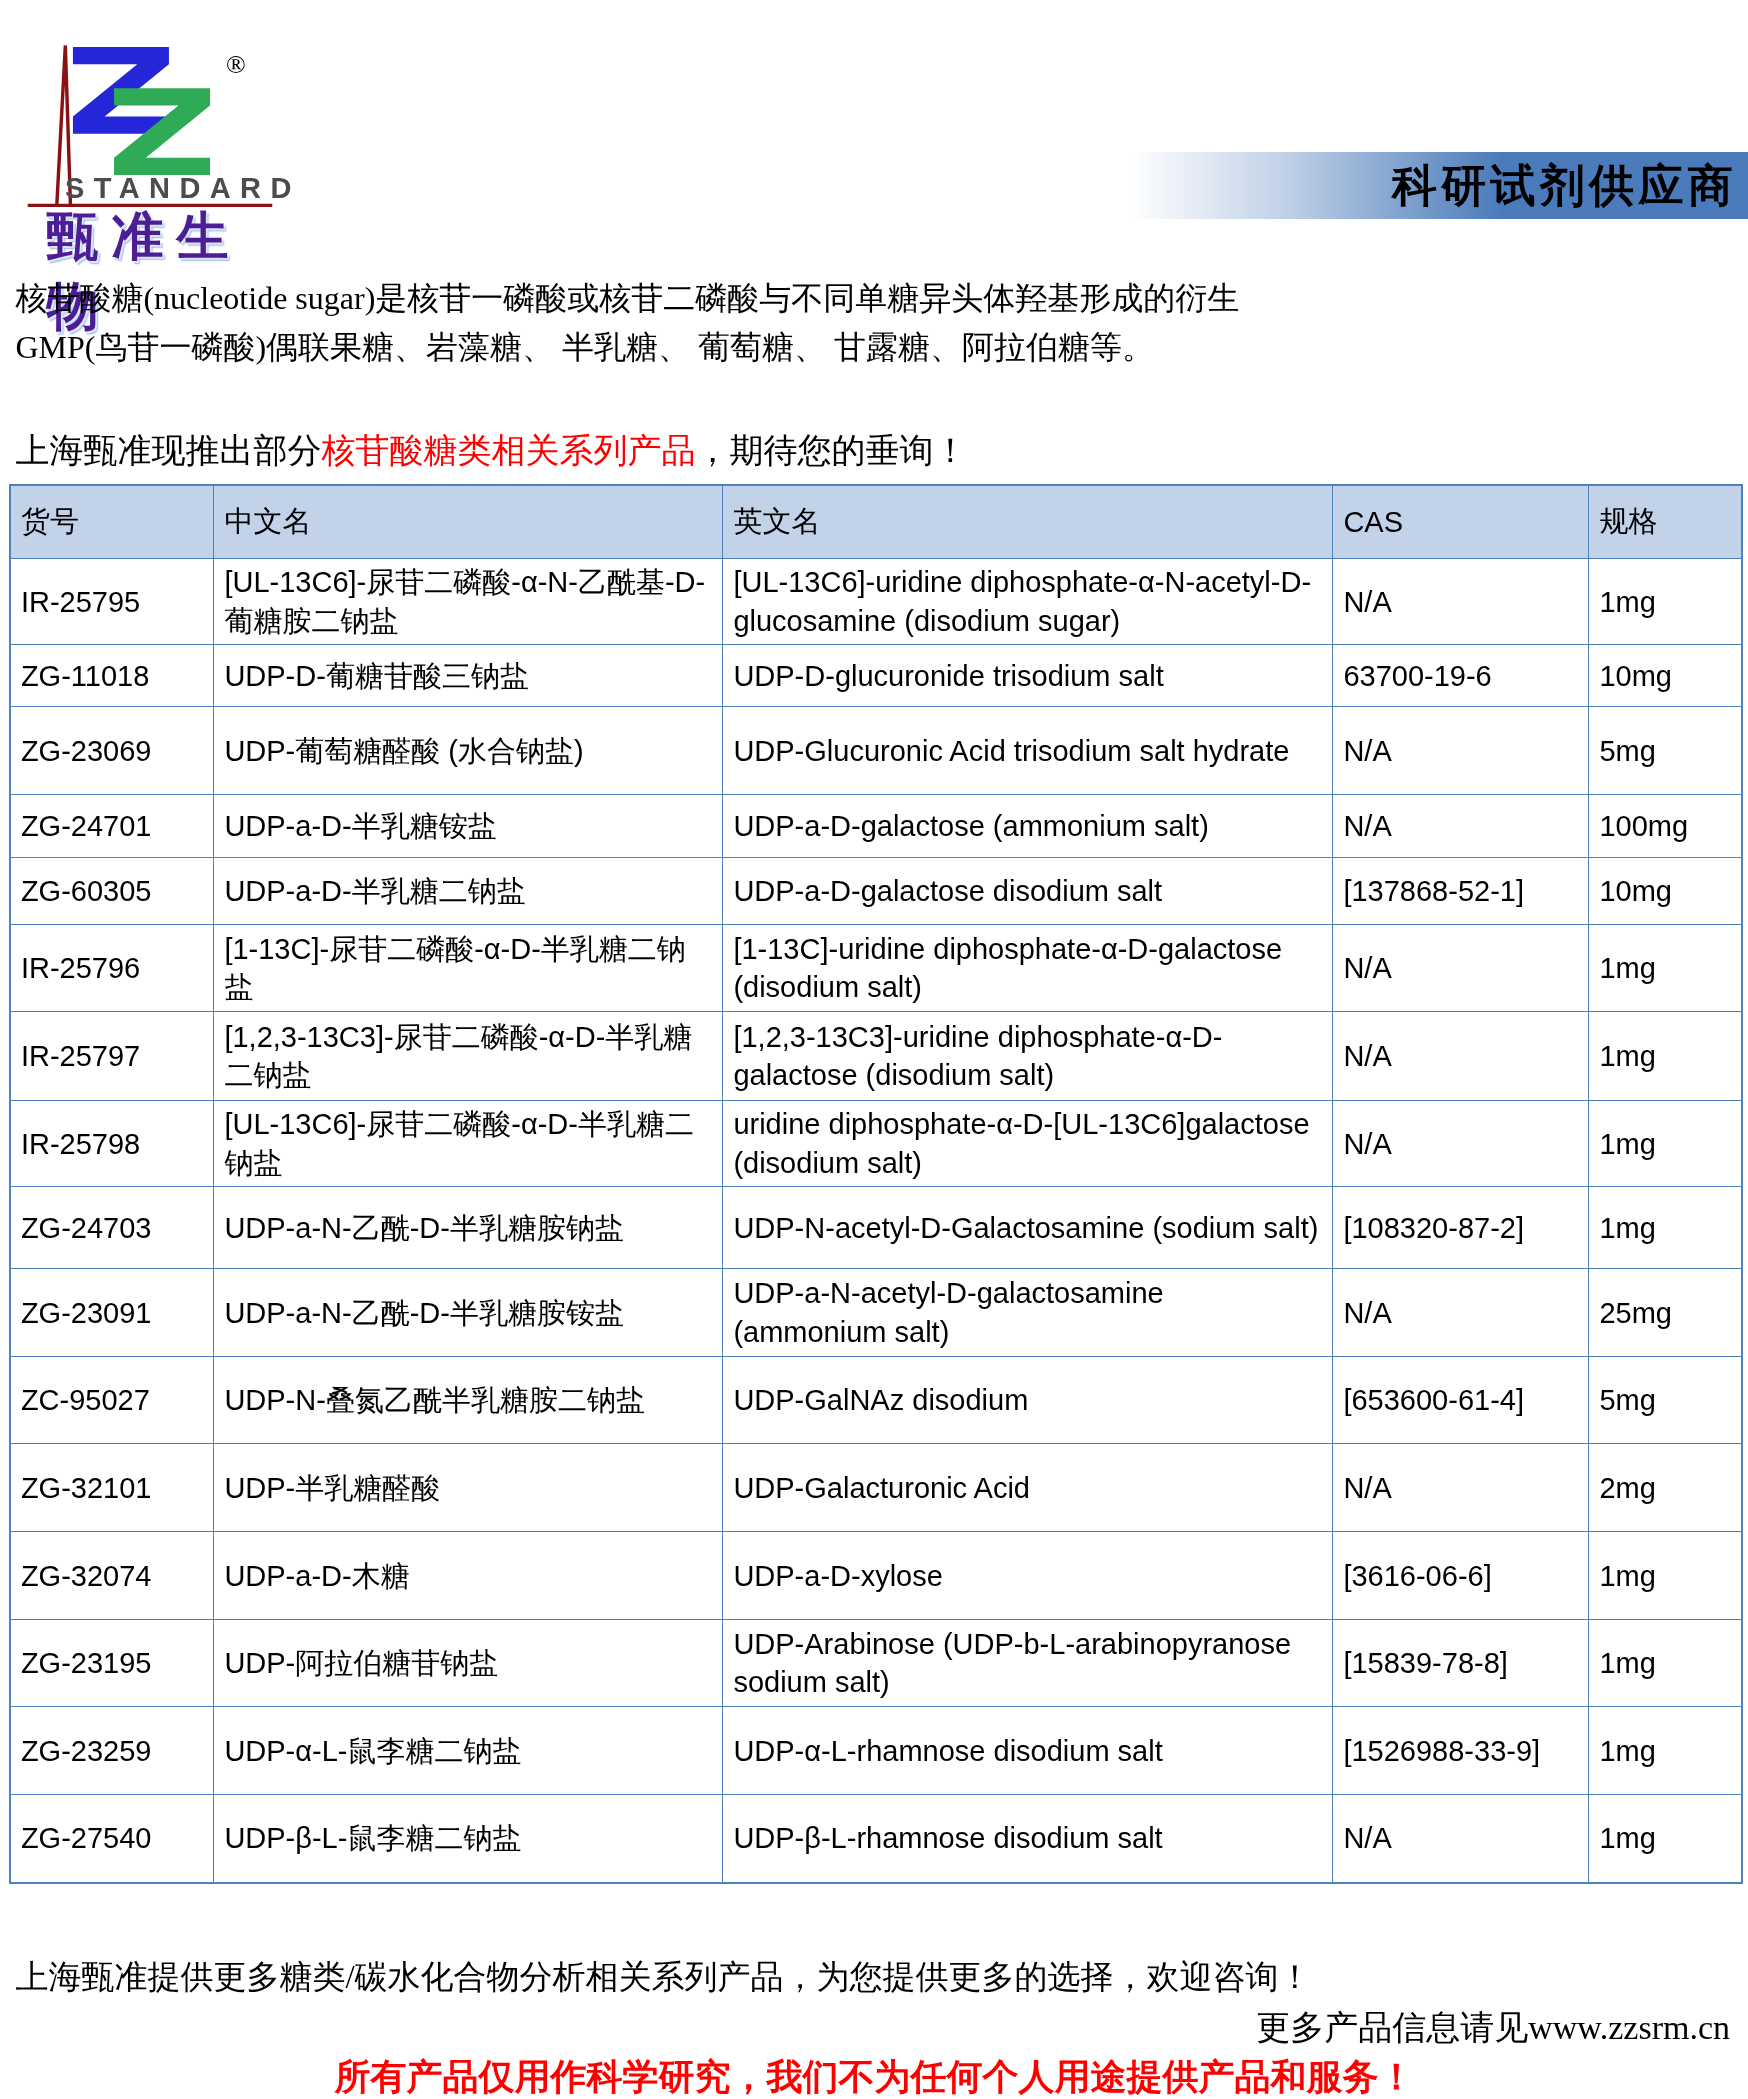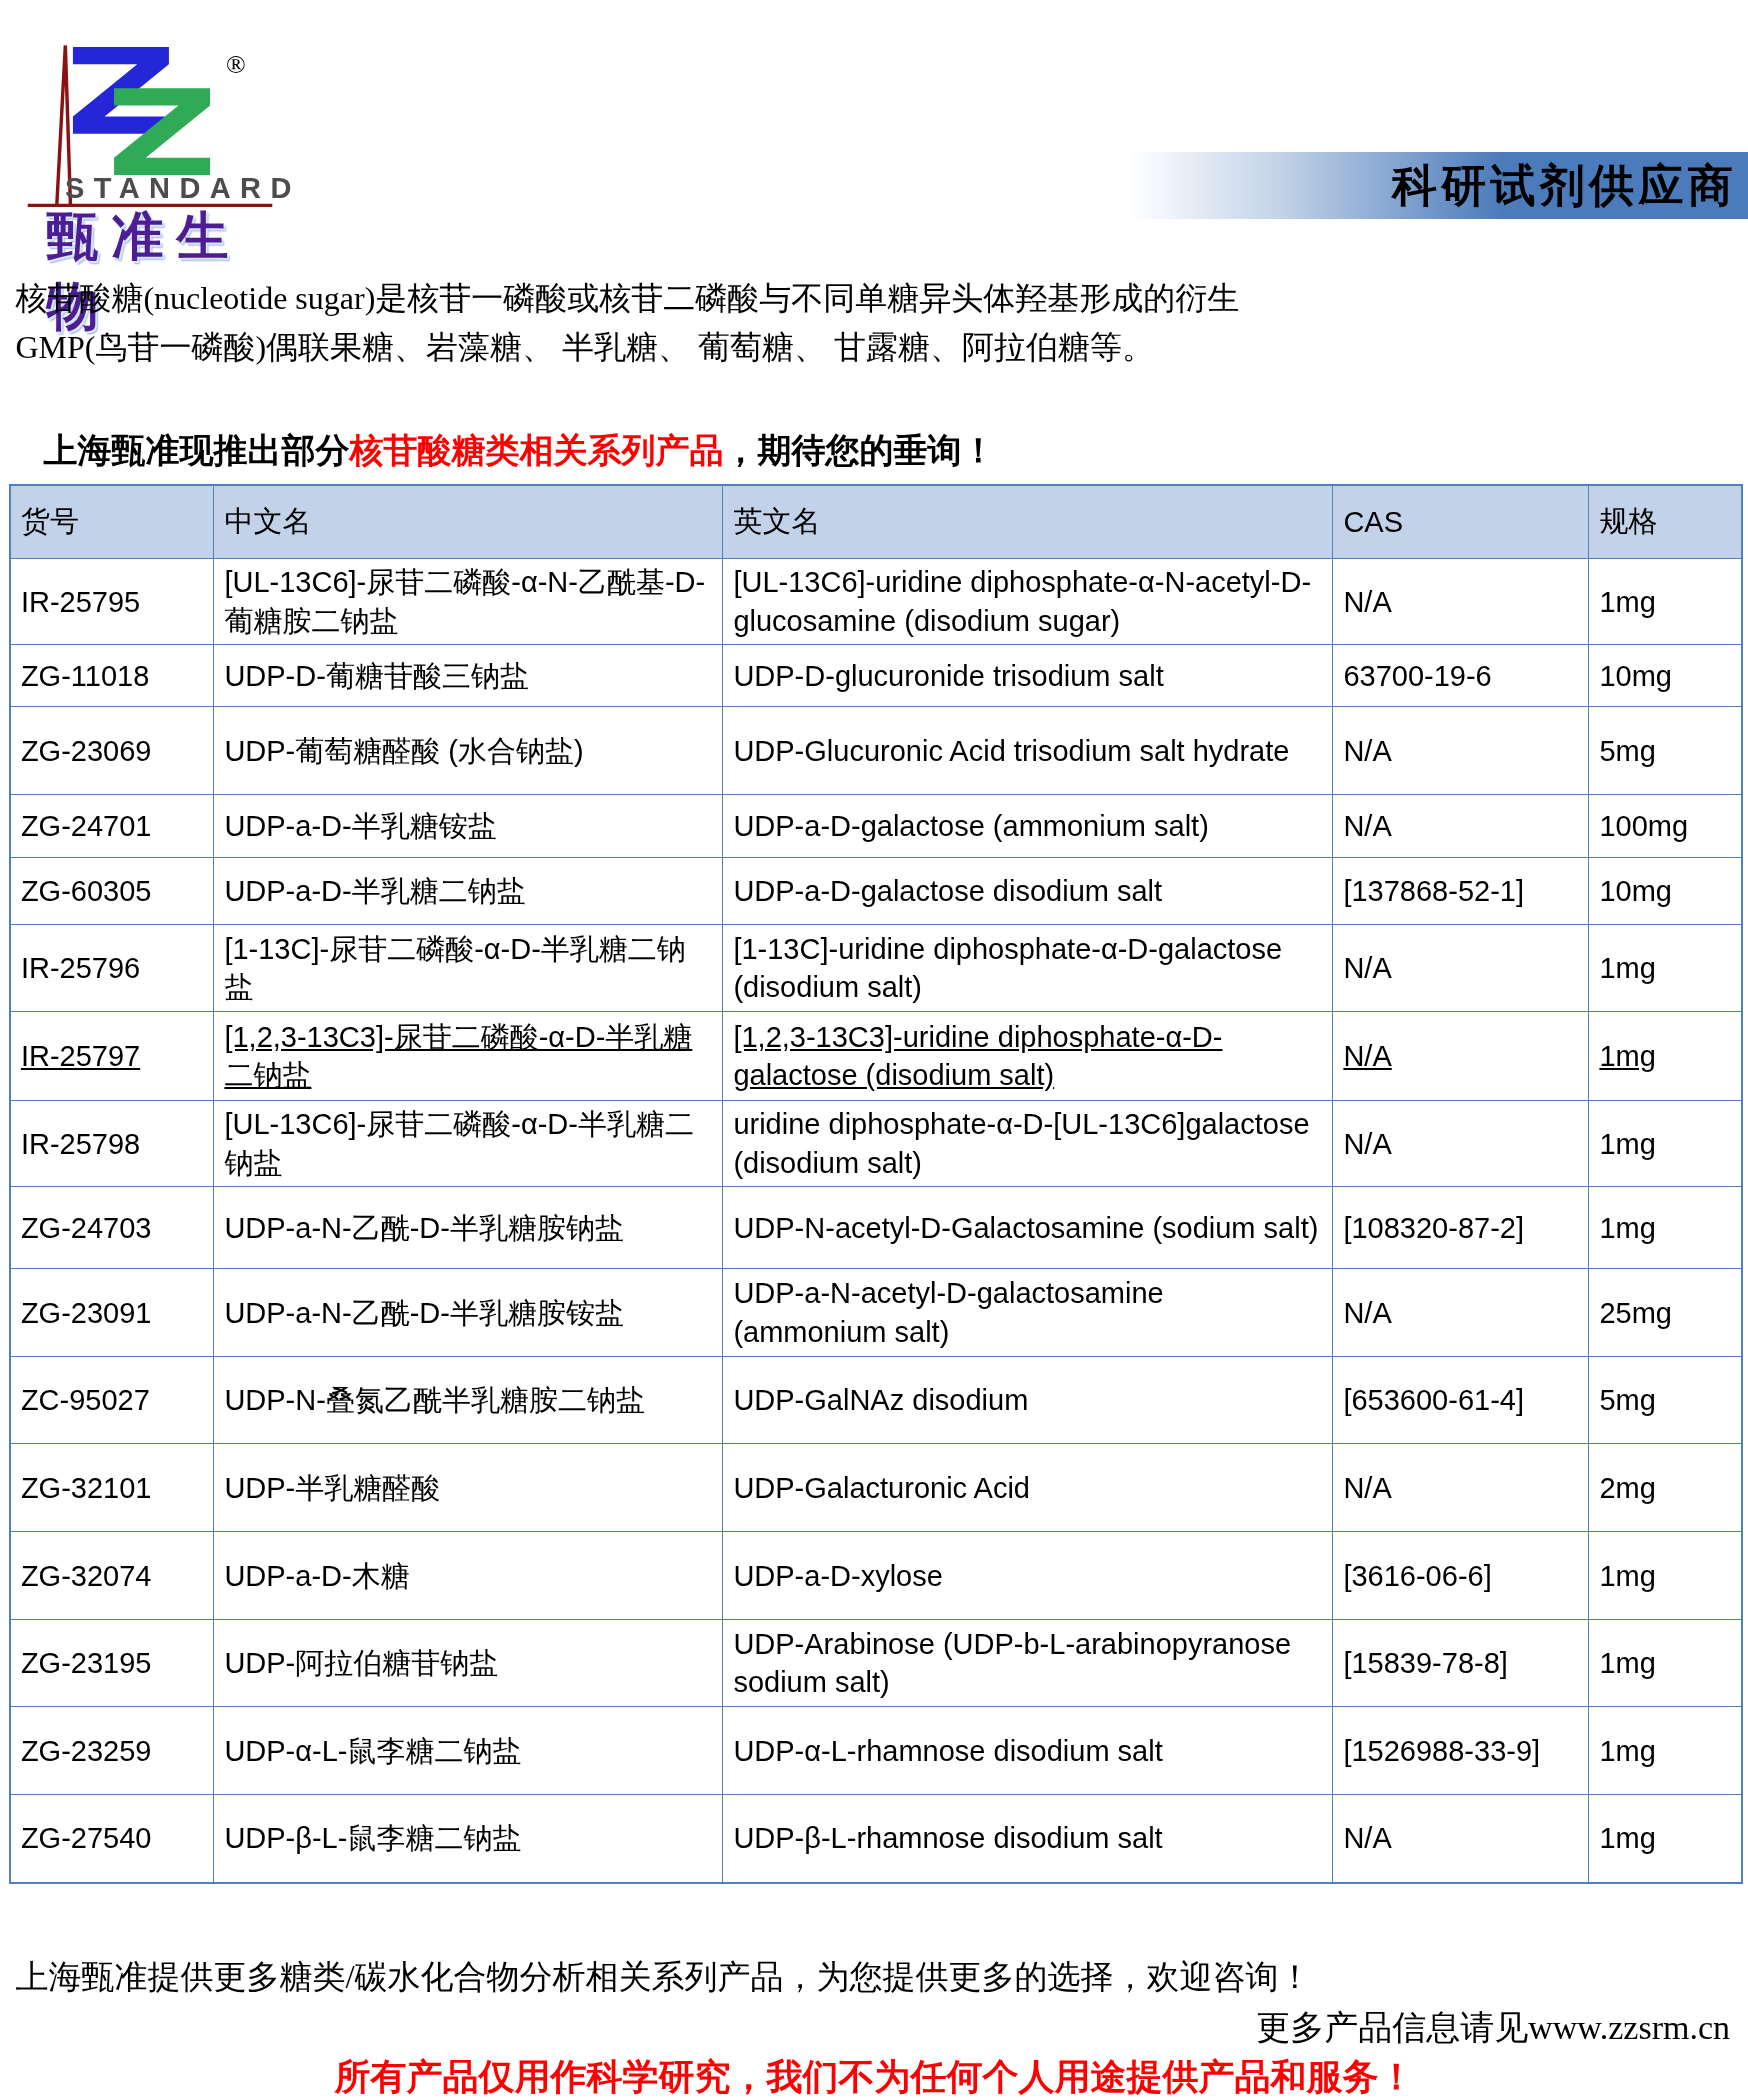--- a/index.html
+++ b/index.html
@@ -22,21 +22,21 @@
           background:linear-gradient(90deg,rgba(75,123,186,0) 0%,rgba(75,123,186,0.35) 25%,#4b7bba 60%,#4b7bba 100%);
           display:flex;align-items:center;justify-content:flex-end;padding-right:12px;box-sizing:border-box;}
   .banner span{font-family:"Liberation Serif",serif;font-weight:bold;font-size:45px;
                letter-spacing:4.3px;color:#000;}
 
   
   .intro{position:absolute;left:15.4px;top:274px;width:1721px;
          font-family:"Liberation Serif",serif;font-size:32px;color:#000;}
   .intro .line{line-height:49px;white-space:nowrap;}
   .promo{position:absolute;left:15.4px;top:428px;font-family:"Liberation Serif",serif;
-         font-size:34px;font-weight:bold;white-space:nowrap;margin-left:28px;}
+         font-size:34px;font-weight:normal;white-space:nowrap;}
   .promo .red{color:#ff0000;}
 
   
   table.products{position:absolute;left:8.6px;top:484px;width:1732px;border-collapse:collapse;
                  table-layout:fixed;font-size:29px;}
   table.products,table.products th,table.products td{border:1.7px solid #4f81bd;}
   table.products{border:2.6px solid #4f81bd;}
   table.products th{background:#c2d2e9;font-weight:normal;text-align:left;padding:5.1px 10.3px;height:62px;}
   table.products td{padding:3.4px 10.3px;vertical-align:middle;line-height:1.32;
                     overflow:hidden;word-wrap:break-word;}
@@ -138,21 +138,21 @@
           <td>[137868-52-1]</td>
           <td>10mg</td>
         </tr>
         <tr style="height: 87px; margin-left: 26px;">
           <td>IR-25796</td>
           <td>[1-13C]-尿苷二磷酸-α-D-半乳糖二钠盐</td>
           <td>[1-13C]-uridine diphosphate-α-D-galactose (disodium salt)</td>
           <td>N/A</td>
           <td>1mg</td>
         </tr>
-        <tr style="height: 89px; text-decoration: underline;">
+        <tr style="height: 89px;">
           <td>IR-25797</td>
           <td>[1,2,3-13C3]-尿苷二磷酸-α-D-半乳糖二钠盐</td>
           <td>[1,2,3-13C3]-uridine diphosphate-α-D-galactose (disodium salt)</td>
           <td>N/A</td>
           <td>1mg</td>
         </tr>
         <tr style="height: 86px;">
           <td>IR-25798</td>
           <td>[UL-13C6]-尿苷二磷酸-α-D-半乳糖二钠盐</td>
           <td>uridine diphosphate-α-D-[UL-13C6]galactose (disodium salt)</td>

